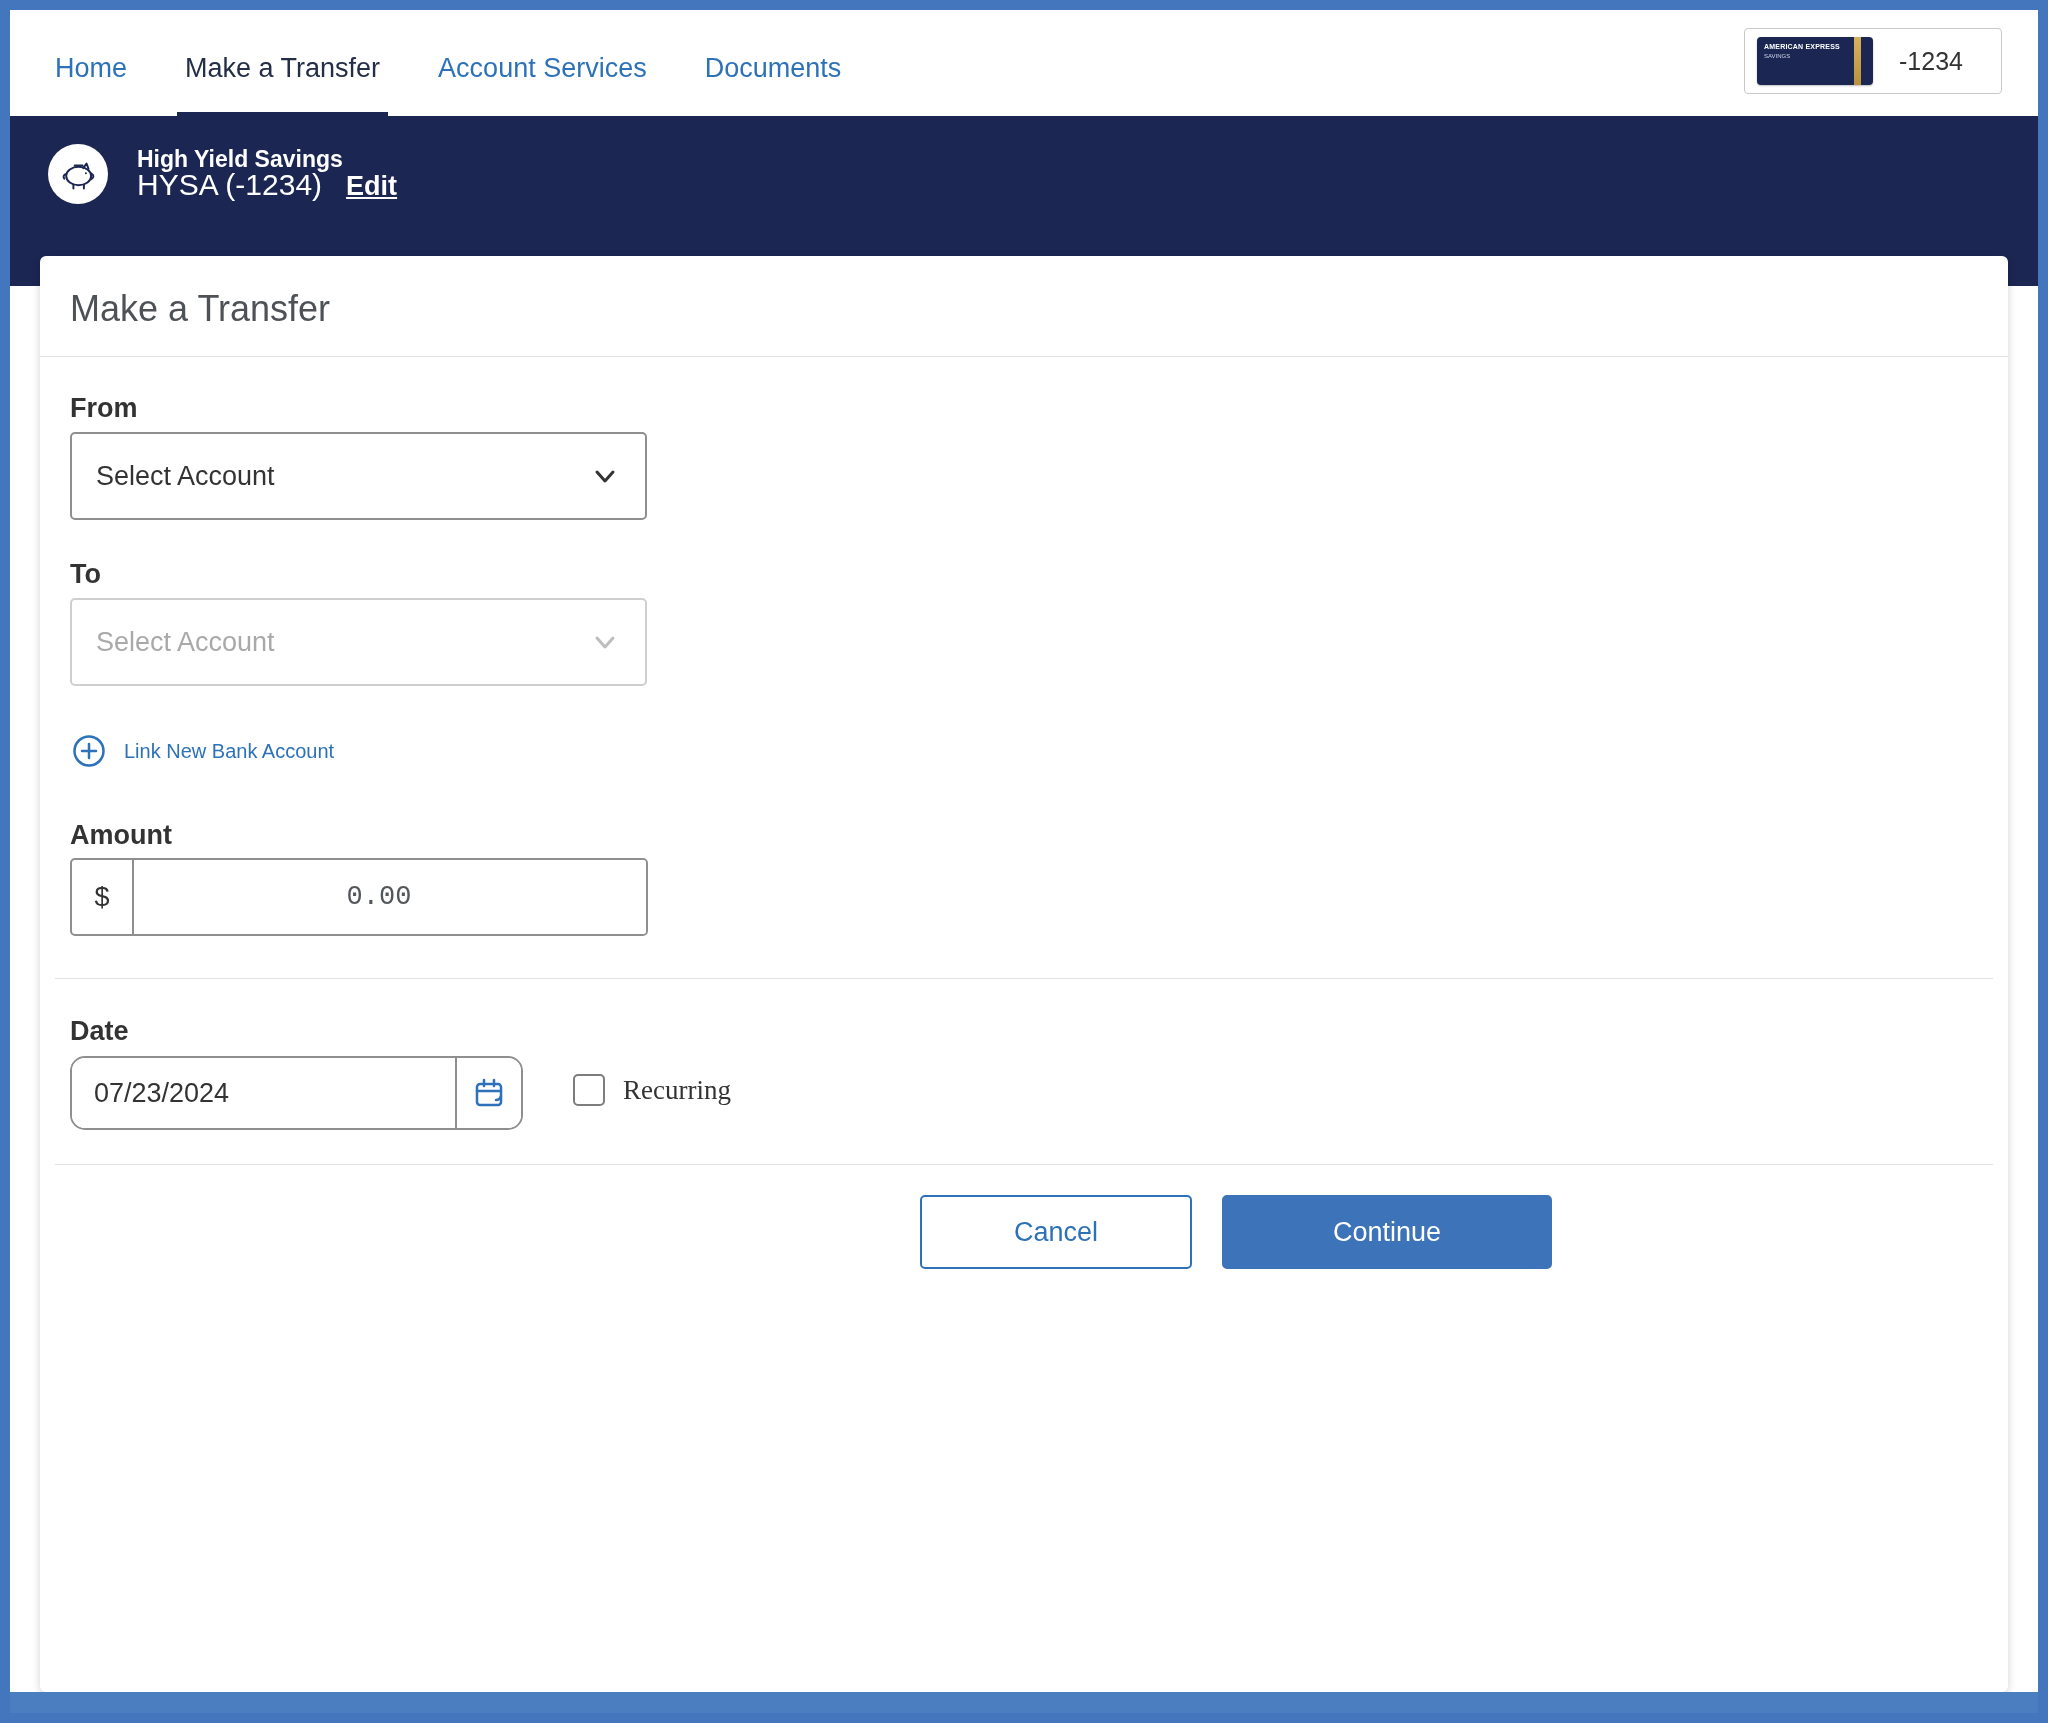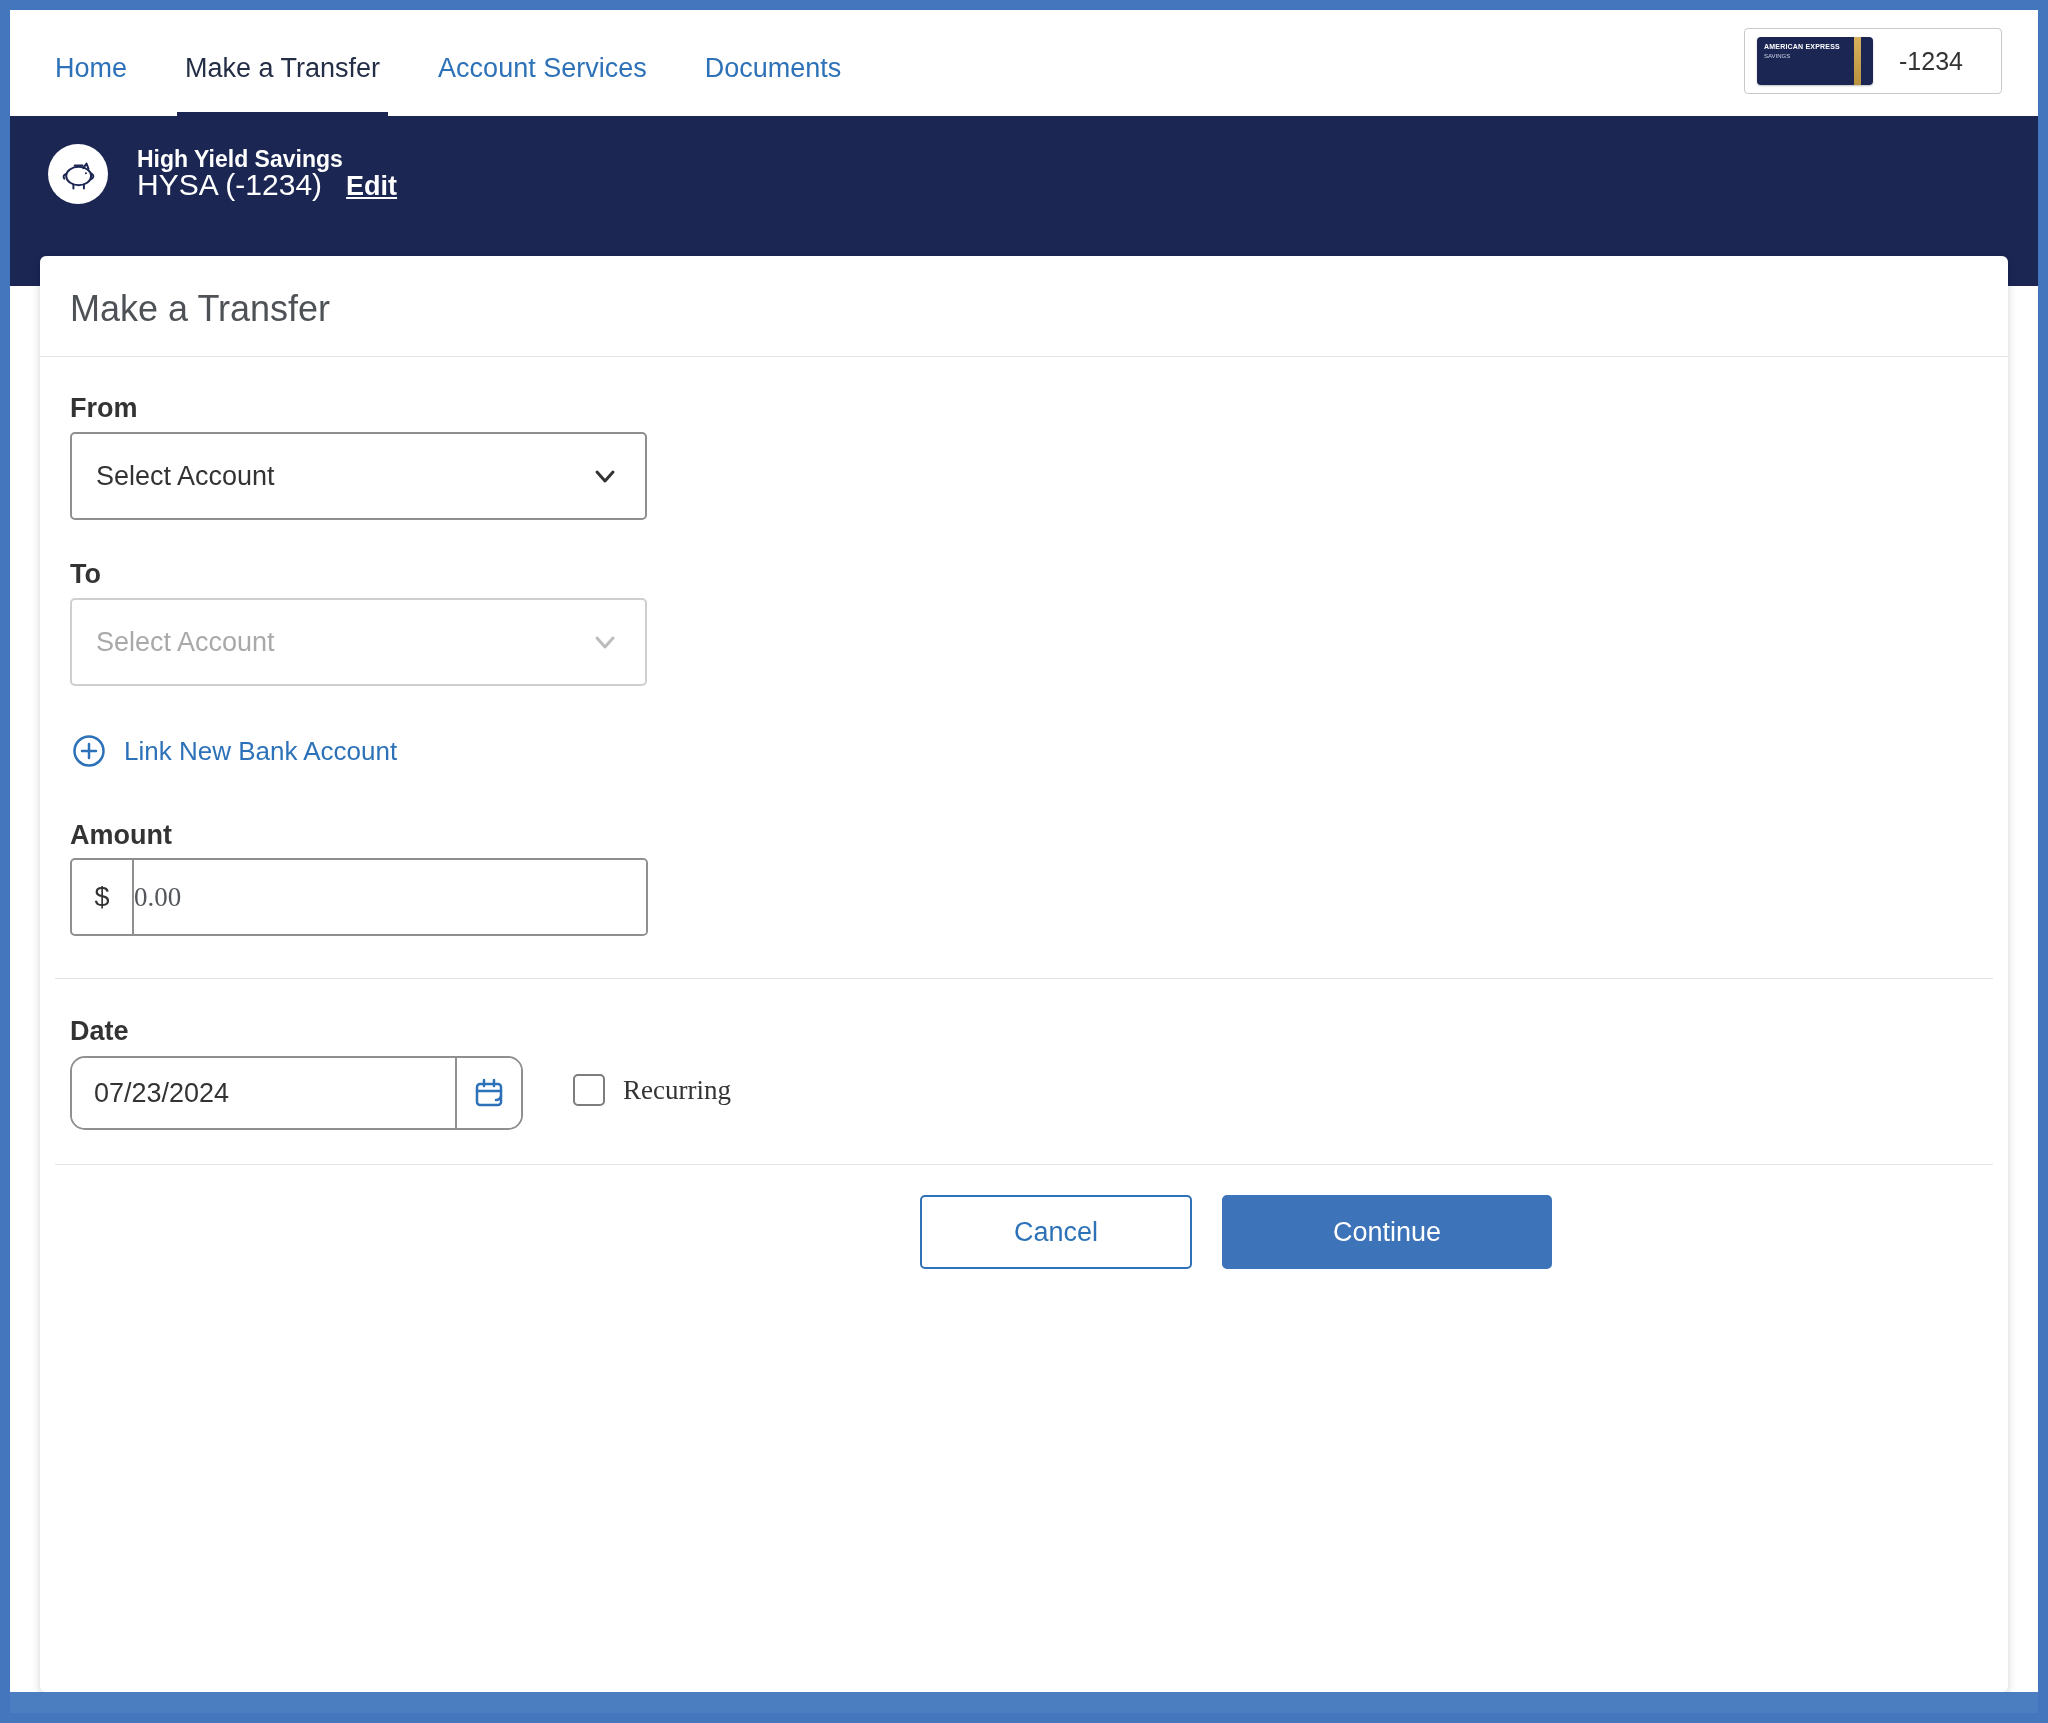--- a/index.html
+++ b/index.html
@@ -191,21 +191,21 @@
 
   .link-row {
     position: absolute;
     left: 32px; top: 478px;
     display: flex;
     align-items: center;
     cursor: pointer;
   }
   .link-row .link-label {
     margin-left: 18px;
-    font-size: 26px;
+    font-size: 20px;
     color: #2D72B8;
   }
 
   .amount-group {
     position: absolute;
     left: 30px; top: 602px;
     width: 578px;
     height: 78px;
     border: 2px solid #8F8F8F;
     border-radius: 5px;
@@ -219,25 +219,25 @@
     display: flex;
     align-items: center;
     justify-content: center;
     font-size: 27px;
     color: #333;
   }
   .amount-input {
     flex: 1;
     border: none;
     outline: none;
-    text-align: left;
+    text-align: center;
     padding-right: 22px;
     font-size: 27px;
     color: #53565A;
-    font-family: Liberation Serif, serif;
+    font-family: Liberation Mono, monospace;
   }
   .amount-input::placeholder { color: #53565A; opacity: 1; }
 
   .date-group {
     position: absolute;
     left: 30px; top: 800px;
     width: 453px;
     height: 74px;
     border: 2px solid #8F8F8F;
     border-radius: 15px;

